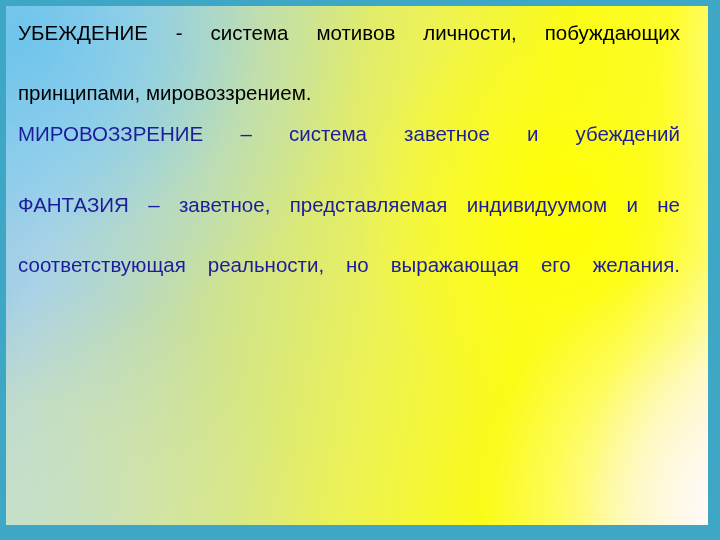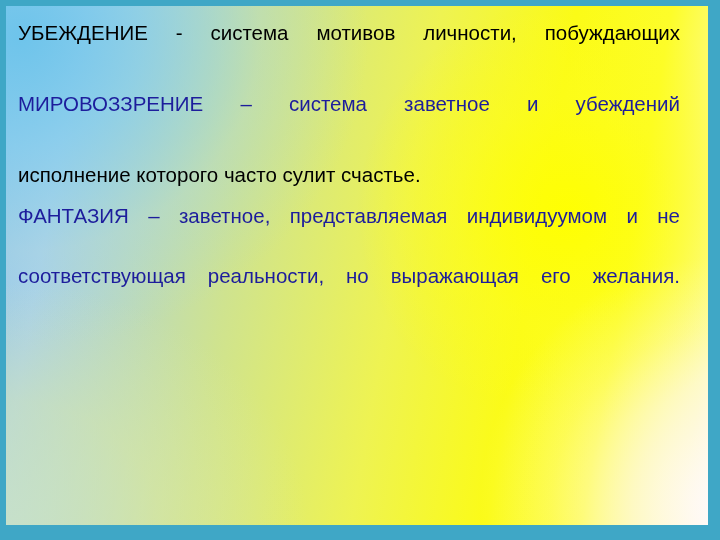--- a/index.html
+++ b/index.html
@@ -124,28 +124,28 @@
     <div class="g1"></div>
     <div class="g2"></div>
     <div class="g3"></div>
     <div class="g5"></div>
     <div class="g4"></div>
 
     <div id="content">
 
       <p class="para black">
         <span class="ln">УБЕЖДЕНИЕ -  система мотивов личности, побуждающих</span>
+        <span class="ln last">принципами, мировоззрением.</span>
       </p>
 
       <p class="para blue">
         <span class="ln">МИРОВОЗЗРЕНИЕ – система заветное и убеждений</span>
       </p>
 
       <p class="para black">
-        <span class="ln last">исполнение которого часто сулит счастье.</span>
       </p>
 
       <p class="para blue">
         <span class="ln">ФАНТАЗИЯ – заветное, представляемая индивидуумом и не</span>
         <span class="ln">соответствующая реальности, но выражающая его желания.</span>
 
       </p>
 
     </div>
   </div>

